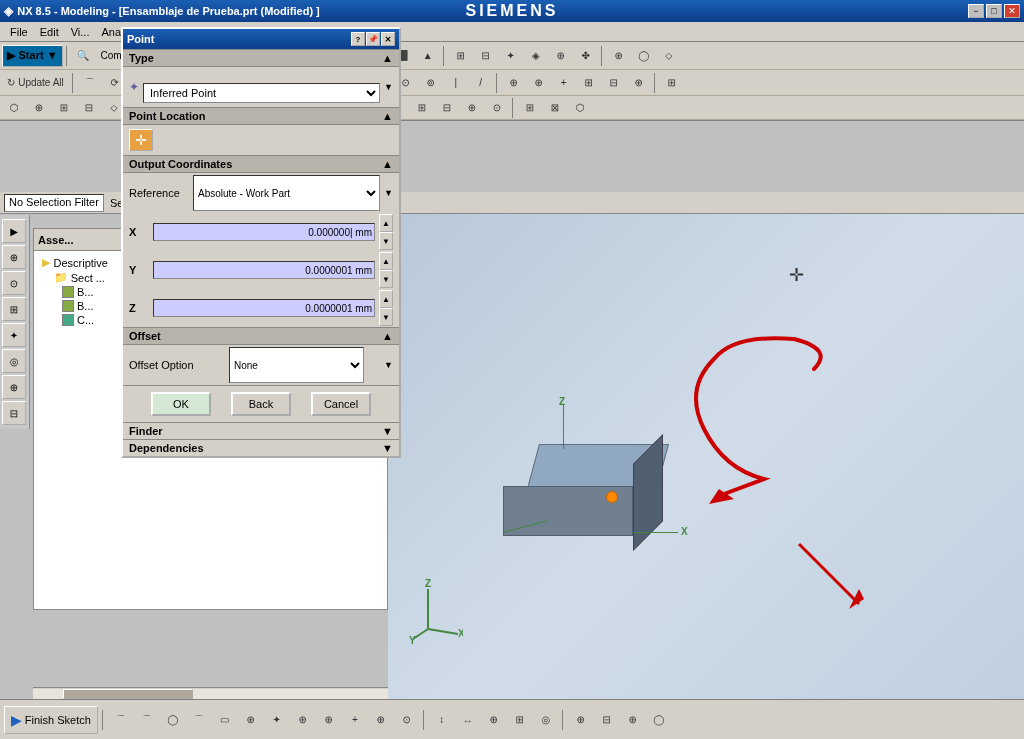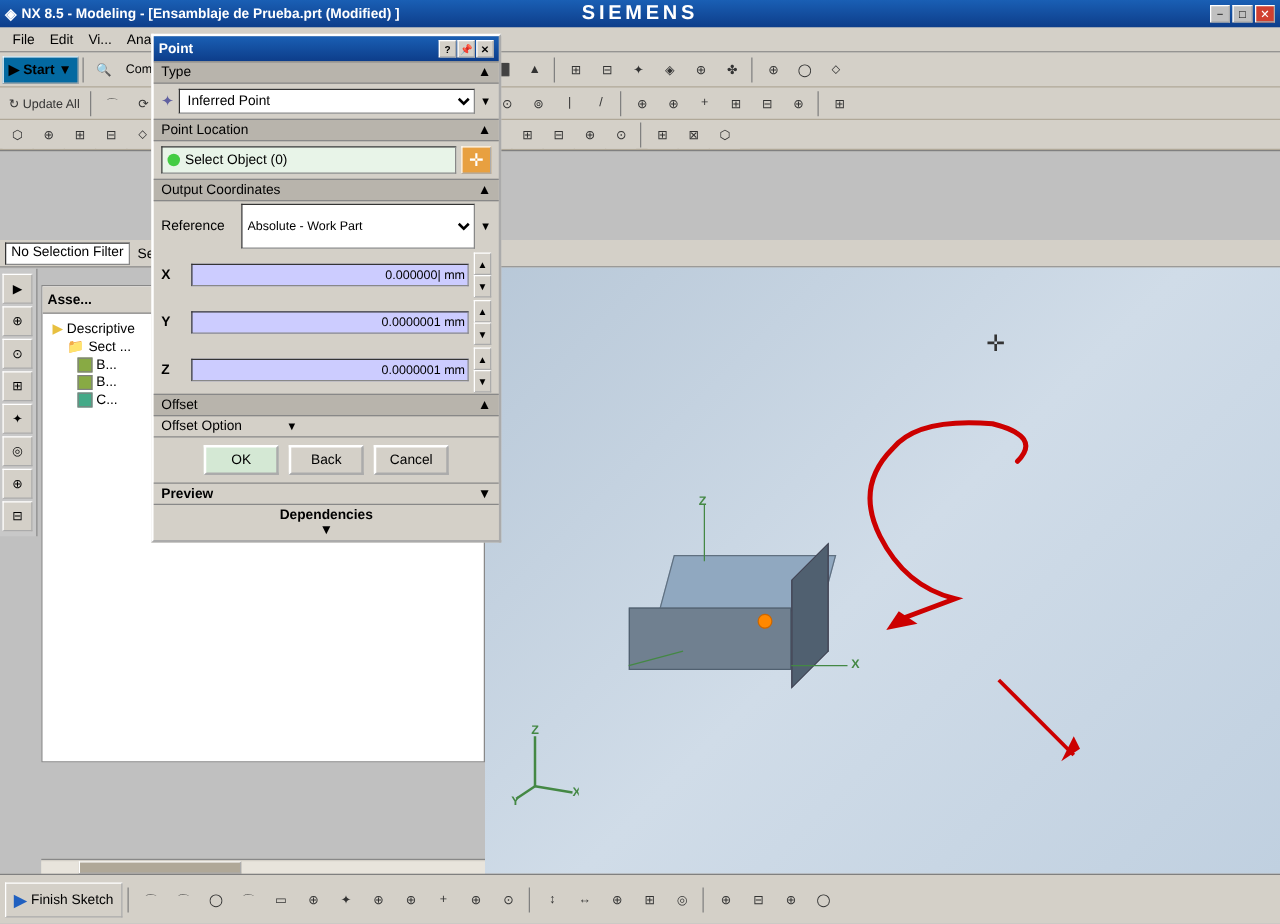--- a/index.html
+++ b/index.html
@@ -94,31 +94,31 @@
       display: flex; align-items: center; justify-content: space-between;
       padding: 0 4px;
       font-size: 11px; font-weight: bold;
     }
     .dialog-title-btns { display: flex; gap: 1px; }
     .dlg-btn { width: 14px; height: 14px; background: #d4d0c8; border: 1px outset #fff; font-size: 8px; display: flex; align-items: center; justify-content: center; cursor: pointer; color: black; }
 
     .section-header {
       background: #b8b4ac;
       padding: 2px 6px;
-      font-size: 11px; font-weight: normal;
+      font-size: 11px; font-weight: bold;
       display: flex; align-items: center; justify-content: space-between;
       border-top: 1px solid #888; border-bottom: 1px solid #888;
       cursor: pointer;
     }
 
     .type-dropdown {
       display: flex; align-items: center; gap: 4px; padding: 4px 6px;
     }
     .dropdown-select {
-      flex: 1; height: 20px; background: white; border: 1px inset #888; font-size: 11px; padding: 0 2px;
+      flex: 1; height: 20px; background: white; border: 1px inset #888; font-size: 11px; padding: 0 2px; margin-top: 12px;
     }
 
     .point-location-row {
       display: flex; align-items: center; gap: 4px; padding: 4px 6px;
     }
     .select-btn {
       display: flex; align-items: center; gap: 4px;
       background: #e8f4e8; border: 1px inset #888;
       padding: 2px 4px; font-size: 11px; flex: 1; height: 22px;
     }
@@ -143,21 +143,21 @@
     }
     .ref-label { width: 60px; font-size: 11px; }
     .ref-select { flex: 1; height: 36px; background: white; border: 1px inset #888; font-size: 10px; }
 
     .offset-option-row {
       display: flex; align-items: center; padding: 2px 6px; gap: 20px;
     }
     .offset-label { width: 80px; font-size: 11px; }
 
     .dialog-buttons {
-      display: flex; justify-content: center; gap: 8px; padding: 6px;
+      display: flex; justify-content: center; gap: 20px; padding: 6px;
       border-top: 1px solid #888;
     }
     .dlg-action-btn {
       min-width: 60px; height: 24px; background: #d4d0c8;
       border: 2px outset #ffffff; font-size: 11px; cursor: pointer; padding: 0 8px;
     }
     .dlg-action-btn.ok-btn { background: #d4e8d4; }
 
     
     .nav-panel {
@@ -250,21 +250,21 @@
     .inferred-icon { color: #6060a0; font-size: 12px; }
 
     .preview-row {
       display: flex; align-items: center; justify-content: space-between;
       padding: 2px 6px; border-top: 1px solid #888;
       background: #d4d0c8; cursor: pointer; font-size: 11px; font-weight: bold;
     }
     .deps-row {
       display: flex; align-items: center; justify-content: space-between;
       padding: 2px 6px; border-top: 1px solid #888;
-      background: #d4d0c8; cursor: pointer; font-size: 11px; font-weight: bold; flex-direction: column;
+      background: #d4d0c8; cursor: pointer; font-size: 11px; font-weight: bold;
     }
   </style>
 </head>
 <body>
 
 <div class="title-bar">
   <div class="title-bar-left">
     <span style="font-size:12px;">◈</span>
     <span>NX 8.5 - Modeling - [Ensamblaje de Prueba.prt (Modified) ]</span>
   </div>
@@ -413,24 +413,20 @@
       <option>Inferred Point</option>
     </select>
     <span style="font-size:9px;cursor:pointer;">▼</span>
   </div>
 
   <div class="section-header">
     <span>Point Location</span>
     <span>▲</span>
   </div>
   <div class="point-location-row">
-    <div class="select-btn">
-      <div class="green-dot"></div>
-      <span>Select Object (0)</span>
-    </div>
     <div class="point-icon-btn" style="background:#e8a040;color:white;font-size:14px;">✛</div>
   </div>
 
   <div class="section-header">
     <span>Output Coordinates</span>
     <span>▲</span>
   </div>
   <div class="ref-row">
     <span class="ref-label">Reference</span>
     <select class="ref-select">
@@ -462,31 +458,34 @@
       <div class="spin-btn">▼</div>
     </div>
   </div>
 
   <div class="section-header">
     <span>Offset</span>
     <span>▲</span>
   </div>
   <div class="offset-option-row">
     <span class="offset-label">Offset Option</span>
+    <select class="ref-select">
+      <option>None</option>
+    </select>
     <span style="font-size:9px;cursor:pointer;">▼</span>
   </div>
 
   <div class="dialog-buttons">
     <button class="dlg-action-btn ok-btn">OK</button>
     <button class="dlg-action-btn">Back</button>
     <button class="dlg-action-btn">Cancel</button>
   </div>
 
   <div class="preview-row">
-    <span>Preview</span>
+    <span>Finder</span>
     <span>▼</span>
   </div>
 
   <div class="deps-row">
     <span>Dependencies</span>
     <span>▼</span>
   </div>
 </div>
 
 <div class="nav-panel">

